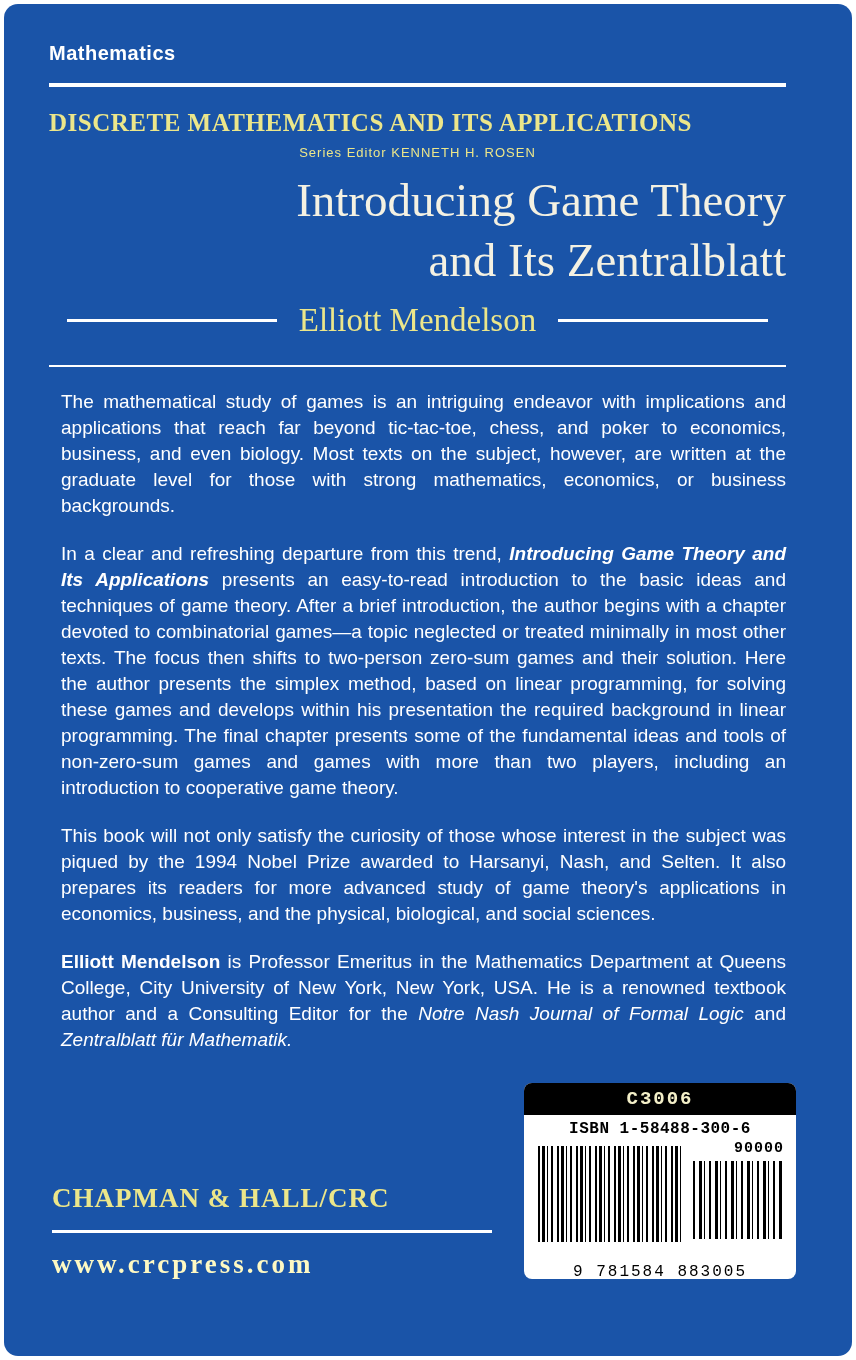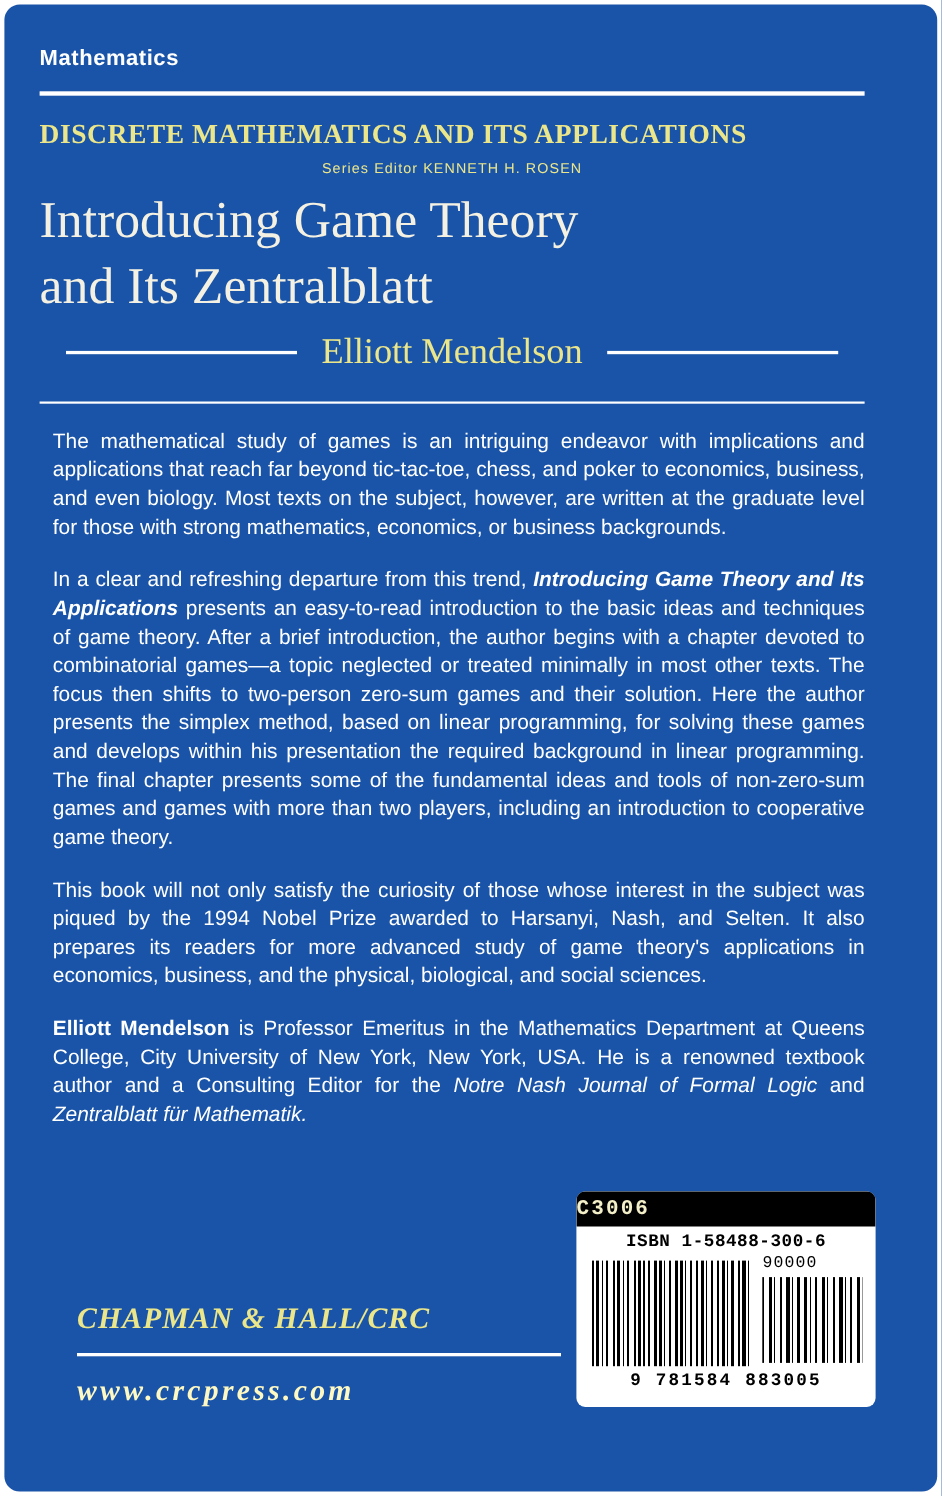--- a/index.html
+++ b/index.html
@@ -4,94 +4,94 @@
 <style>
   html,body{margin:0;padding:0;}
   body{
     width:856px;height:1360px;position:relative;background:#ffffff;
     font-family:"Liberation Sans",sans-serif;overflow:hidden;
   }
   .cover{
     position:absolute;left:4px;top:4px;right:4px;bottom:4px;
     background:#1a54a8;border-radius:14px;color:#ffffff;
   }
-  .content{padding:38px 66px 0 32px;}
+  .content{padding:38px 66px 0 45px;}
   .category{
     font-size:20px;font-weight:bold;color:#ffffff;letter-spacing:.5px;
   }
   .rule-thick{height:4px;background:#ffffff;margin-top:18px;}
   .series-title{
     margin-top:22px;text-align:left;color:#ece68a;
     font-family:"Liberation Serif",serif;font-weight:bold;font-size:25px;letter-spacing:.5px;
   }
   .series-editor{
     margin-top:8px;text-align:center;color:#ece68a;
     font-family:"Liberation Sans",sans-serif;font-size:13px;letter-spacing:1px;
   }
   .title{
-    margin:10px 0 0 0;text-align:left;color:#f4f1e2;font-weight:normal;
+    margin:10px 0 0 0;text-align:right;color:#f4f1e2;font-weight:normal;
     font-family:"Liberation Serif",serif;font-size:47px;line-height:1.28;
   }
   .author-row{
     margin-top:12px;display:flex;align-items:center;justify-content:center;gap:22px;
   }
   .author-row .hline{flex:1;height:3px;background:#ffffff;max-width:210px;}
   .author{
     color:#ece68a;font-family:"Liberation Serif",serif;font-size:33px;white-space:nowrap;
   }
   .rule-thin{height:2px;background:#ffffff;margin-top:26px;}
   .para{
     margin:22px 0 0 12px;color:#ffffff;font-size:19px;line-height:26px;
     text-align:justify;
   }
   .bi{font-weight:bold;font-style:italic;}
   .b{font-weight:bold;}
   .i{font-style:italic;}
 
   
-  .publisher{position:absolute;left:66px;bottom:76px;width:440px;font-style:italic;}
+  .publisher{position:absolute;left:48px;bottom:76px;width:440px;}
   .pub-name{
     color:#ece68a;font-family:"Liberation Serif",serif;font-weight:bold;
     font-size:27px;letter-spacing:1px;
   }
   .pub-rule{height:3px;background:#ffffff;margin-top:16px;}
   .pub-site{
     margin-top:16px;color:#fef9c3;font-family:"Liberation Serif",serif;
     font-weight:bold;font-size:27px;letter-spacing:3px;
   }
 
   
   .barcode-box{
     position:absolute;right:56px;bottom:77px;width:272px;height:196px;
     background:#ffffff;border-radius:8px;overflow:hidden;
     font-family:"Liberation Mono",monospace;color:#000;
   }
   .barcode-header{
-    background:#000000;color:#f3efc8;height:32px;line-height:32px;text-align:left;
+    background:#000000;color:#f3efc8;height:32px;line-height:32px;text-align:center;
     font-size:19px;font-weight:bold;letter-spacing:2px;
   }
   .isbn{
     text-align:center;font-size:16px;font-weight:bold;margin-top:5px;letter-spacing:.5px;
   }
   .bars-row{display:flex;align-items:flex-start;padding:2px 12px 0 14px;height:104px;}
   .bars-main{
     flex:1.6;height:96px;margin-top:6px;
     background:repeating-linear-gradient(90deg,
       #000 0 2px,#fff 2px 4px,#000 4px 7px,#fff 7px 9px,
       #000 9px 10px,#fff 10px 13px,#000 13px 15px,#fff 15px 19px);
   }
   .addon{flex:1;margin-left:10px;display:flex;flex-direction:column;}
-  .price-code{font-size:15px;font-weight:normal;text-align:left;letter-spacing:1px;}
+  .price-code{font-size:15px;font-weight:bold;text-align:right;letter-spacing:1px;}
   .bars-addon{
     height:78px;margin-top:4px;
     background:repeating-linear-gradient(90deg,
       #000 0 2px,#fff 2px 6px,#000 6px 9px,#fff 9px 11px,#000 11px 12px,#fff 12px 16px);
   }
   .ean{
-    text-align:center;font-size:16px;font-weight:bold;letter-spacing:2px;margin-top:2px;
+    text-align:center;font-size:16px;font-weight:normal;letter-spacing:2px;margin-top:19px;
   }
 </style>
 </head>
 <body>
 
 <div class="cover">
   <div class="content">
 
     <div class="category">Mathematics</div>
     <div class="rule-thick"></div>

